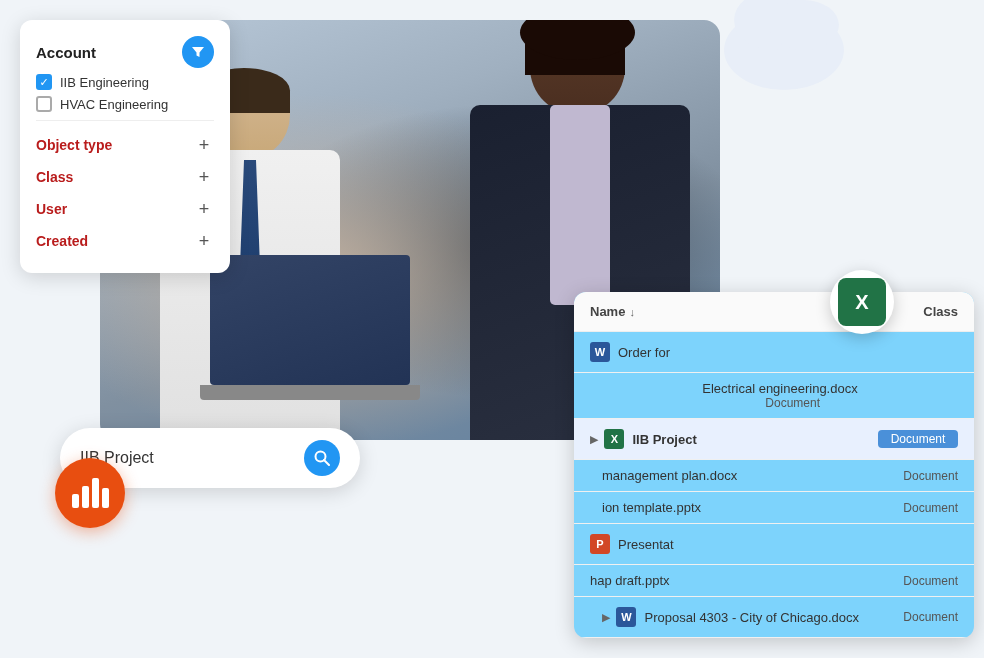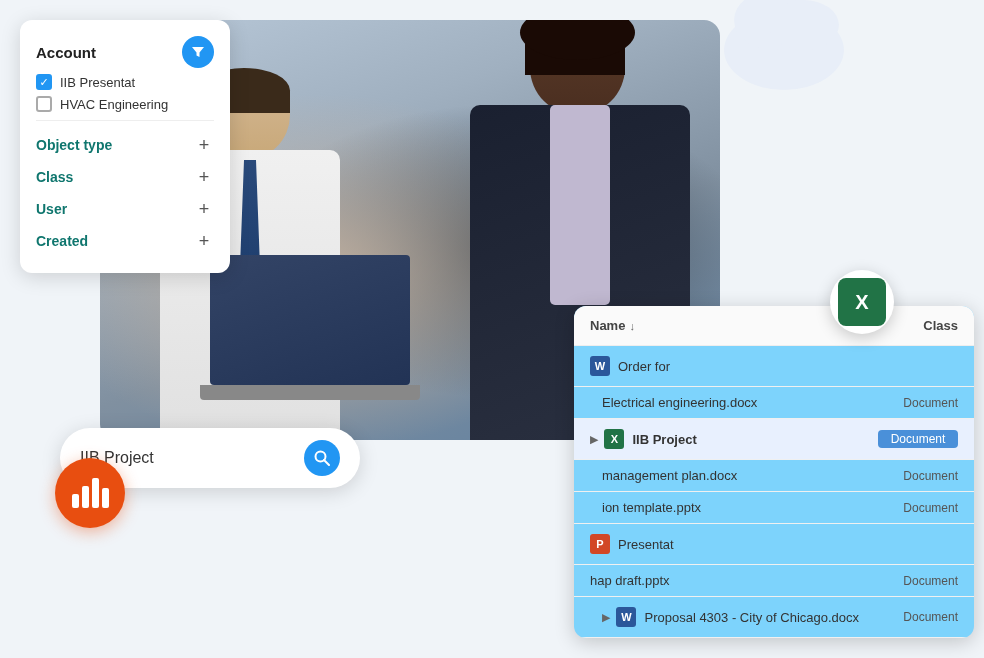--- a/index.html
+++ b/index.html
@@ -130,21 +130,21 @@
     .filter-row {
       display: flex;
       justify-content: space-between;
       align-items: center;
       padding: 6px 0;
     }
 
     .filter-row-label {
       font-size: 14px;
       font-weight: 600;
-      color: #0f766e;
+      color: #b91c1c;
     }
 
     .plus-icon {
       width: 20px;
       height: 20px;
       display: flex;
       align-items: center;
       justify-content: center;
       color: #555;
       font-size: 18px;
@@ -239,20 +239,21 @@
 
     .result-row.highlighted {
       background: #e8f0fe;
     }
 
     .result-row-indent {
       display: flex;
       padding: 8px 16px 8px 28px;
       align-items: center;
       border-bottom: 1px solid #f0f0f0;
+      flex-direction: column;
     }
 
     .file-icon {
       width: 20px;
       height: 20px;
       border-radius: 3px;
       display: flex;
       align-items: center;
       justify-content: center;
       font-size: 11px;
@@ -422,21 +423,21 @@
       <svg width="14" height="14" viewBox="0 0 14 14" fill="none">
         <path d="M1 2h12l-4.5 5.5V12l-3-1.5V7.5L1 2z" fill="white"></path>
       </svg>
     </div>
   </div>
 
   <div class="checkbox-item">
     <div class="checkbox">
       <span class="checkbox-check">✓</span>
     </div>
-    <span class="checkbox-label">IIB Presentat</span>
+    <span class="checkbox-label">IIB Engineering</span>
   </div>
 
   <div class="checkbox-item">
     <div class="checkbox-empty"></div>
     <span class="checkbox-label">HVAC Engineering</span>
   </div>
 
   <div class="divider"></div>
 
   <div class="filter-row">

